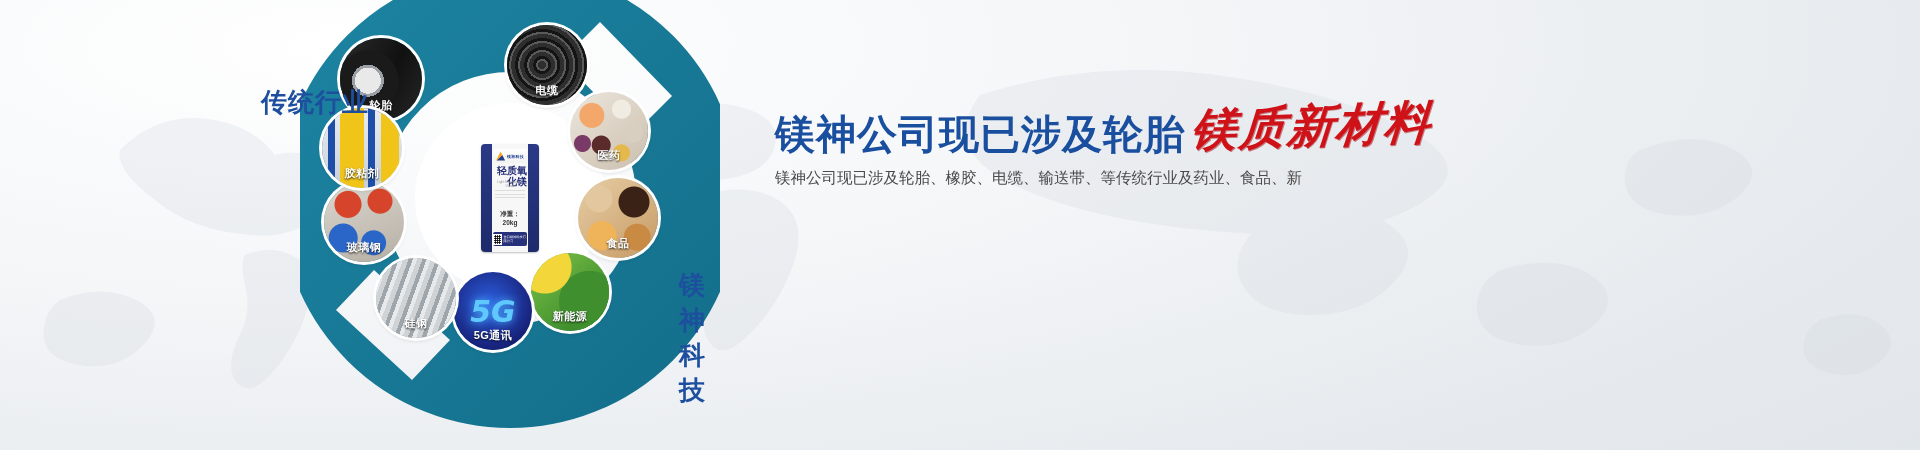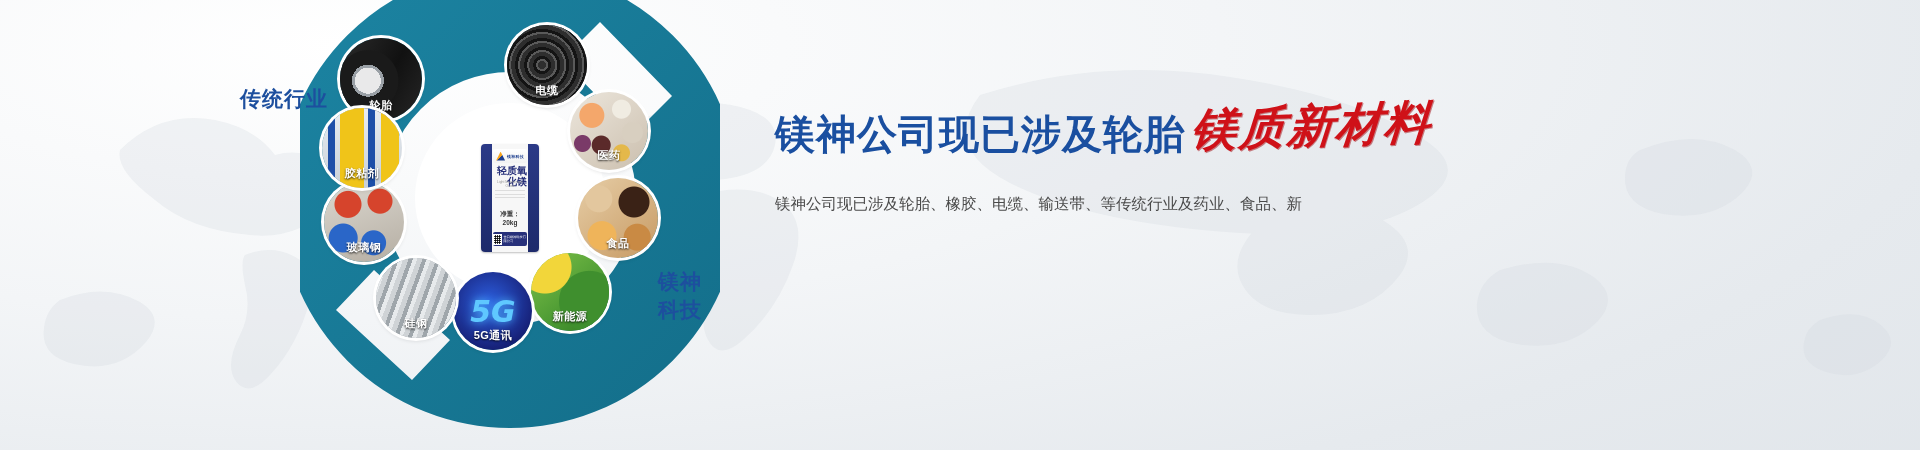--- a/index.html
+++ b/index.html
@@ -56,34 +56,34 @@
       background-blend-mode:multiply;border:1px solid #fff;}
   .bag .fo-t{font-size:3.2px;color:#fff;}
 
   .node{position:absolute;border-radius:50%;overflow:hidden;
         box-shadow:0 0 0 3px #ffffff, 0 2px 5px rgba(0,0,0,.2);}
   .node .img{position:absolute;inset:0;}
   .node .cap{position:absolute;left:0;right:0;bottom:7px;text-align:center;
      color:#fff;font-size:11px;font-weight:bold;text-shadow:0 1px 2px rgba(0,0,0,.85);
      letter-spacing:.5px;}
 
-  .sec-label{position:absolute;color:#1d4f9e;font-weight:bold;font-size:21px;letter-spacing:1px;}
+  .sec-label{position:absolute;color:#1d4f9e;font-weight:bold;font-size:26px;letter-spacing:1px;margin-left:21px;}
   #lbl-trad{left:-60px;top:85px;}
   #lbl-high{left:358px;top:268px;}
 
   
   #copy{position:absolute;left:775px;top:100px;width:760px;}
   .headline{display:flex;align-items:flex-end;gap:4px;white-space:nowrap;}
   .headline .h-blue{font-size:40px;font-weight:bold;color:#1a4fa0;letter-spacing:1px;
       font-family:"DejaVu Sans","Liberation Sans",sans-serif;}
   .headline .h-red{font-size:46px;font-weight:bold;color:#cf1118;letter-spacing:2px;
       font-family:"DejaVu Serif","Liberation Serif",serif;
       font-style:italic;transform:skewX(-6deg) rotate(-2deg);transform-origin:left bottom;
       text-shadow:1px 1px 0 rgba(160,10,16,.5);}
-  .body-copy{margin-top:26px;font-size:15.5px;color:#4a4a4a;line-height:2.0;max-width:580px;}
+  .body-copy{font-size:15.5px;color:#4a4a4a;line-height:2.0;max-width:580px;}
   .body-copy div{white-space:nowrap;}
 </style>
 </head>
 <body>
 
 <div id="stage">
 
   <div class="map-wm">
     <svg viewBox="0 0 1920 450" preserveAspectRatio="none" aria-hidden="true">
       <g fill="#cfd6dc" opacity="0.55">

